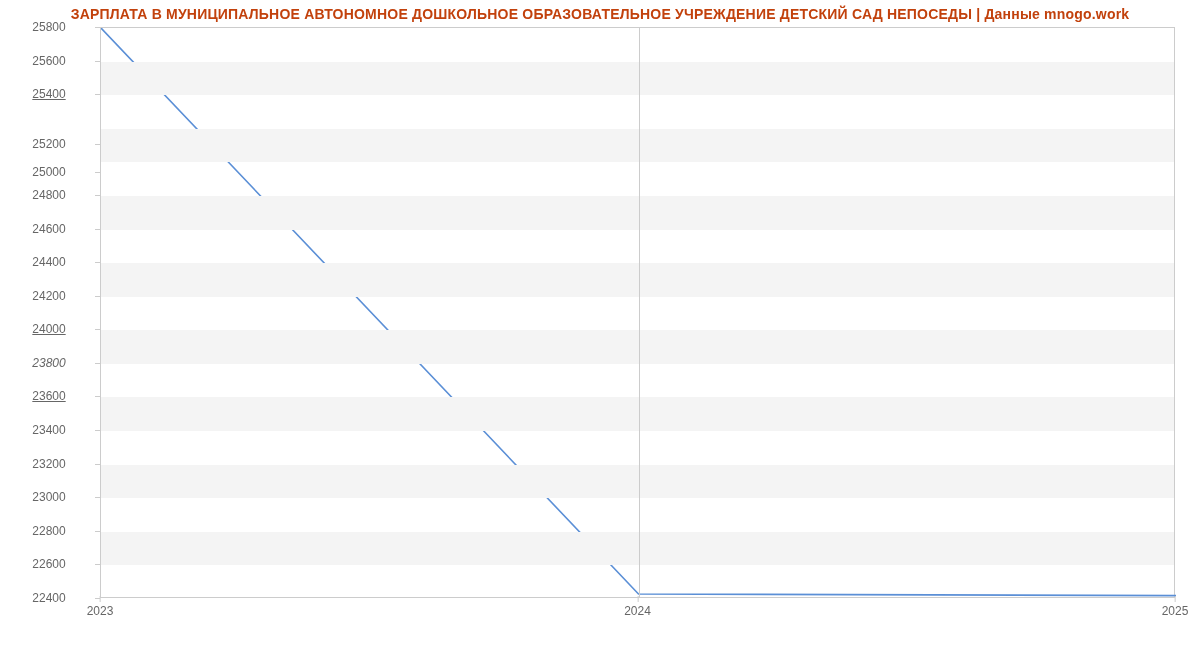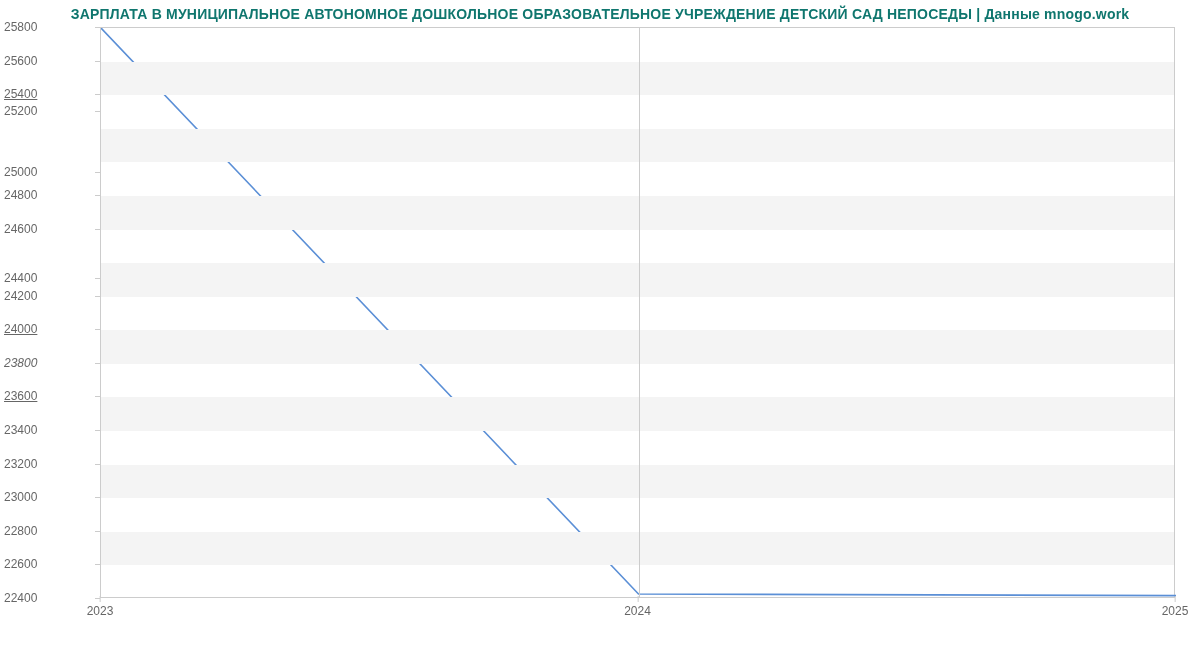--- a/index.html
+++ b/index.html
@@ -17,21 +17,21 @@
     height: 650px;
   }
   .title {
     position: absolute;
     top: 6px;
     left: 0;
     width: 1200px;
     text-align: center;
     font-size: 14px;
     font-weight: 600;
-    color: #0f766e;
+    color: #c2410c;
     letter-spacing: 0.2px;
   }
   .plot {
     position: absolute;
     
     left: 100px;
     top: 27px;
     width: 1075px;   
     height: 571px;   
     border: 1px solid #cccccc;
@@ -41,21 +41,21 @@
   .band {
     position: absolute;
     left: 0;
     width: 100%;
     background: #f4f4f4;
   }
   .ytick {
     position: absolute;
     right: 1106px; 
     width: 90px;
-    text-align: left;
+    text-align: center;
     font-size: 12px;
     color: #666666;
     transform: translateY(-50%);
     font-variant-numeric: tabular-nums;
   }
   .ytick .tick-mark {
     position: absolute;
     right: -6px;
     top: 50%;
     width: 5px;
@@ -122,23 +122,23 @@
 <div class="ytick" style="top: 598px;">22400<span class="tick-mark"></span></div>
 <div class="ytick" style="top: 564.412px;">22600<span class="tick-mark"></span></div>
 <div class="ytick" style="top: 530.824px;">22800<span class="tick-mark"></span></div>
 <div class="ytick" style="top: 497.235px;">23000<span class="tick-mark"></span></div>
 <div class="ytick" style="top: 463.647px;">23200<span class="tick-mark"></span></div>
 <div class="ytick" style="top: 430.059px;">23400<span class="tick-mark"></span></div>
 <div class="ytick" style="top: 396.471px; text-decoration: underline;">23600<span class="tick-mark"></span></div>
 <div class="ytick" style="top: 362.882px; font-style: italic;">23800<span class="tick-mark"></span></div>
 <div class="ytick" style="top: 329.294px; text-decoration: underline;">24000<span class="tick-mark"></span></div>
 <div class="ytick" style="top: 295.706px;">24200<span class="tick-mark"></span></div>
-<div class="ytick" style="top: 262.118px; margin-top: 16px;">24400<span class="tick-mark"></span></div>
+<div class="ytick" style="top: 262.118px;">24400<span class="tick-mark"></span></div>
 <div class="ytick" style="top: 228.529px;">24600<span class="tick-mark"></span></div>
 <div class="ytick" style="top: 194.941px;">24800<span class="tick-mark"></span></div>
 <div class="ytick" style="top: 172px;">25000<span class="tick-mark"></span></div>
-<div class="ytick" style="top: 111px;">25200<span class="tick-mark"></span></div>
+<div class="ytick" style="top: 144px;">25200<span class="tick-mark"></span></div>
 <div class="ytick" style="top: 94.1765px; text-decoration: underline;">25400<span class="tick-mark"></span></div>
 <div class="ytick" style="top: 60.5882px;">25600<span class="tick-mark"></span></div>
 <div class="ytick" style="top: 27px;">25800<span class="tick-mark"></span></div>
 <div class="xtick" style="left: 100px;">2023<span class="tick-mark"></span></div>
 <div class="xtick" style="left: 637.5px;">2024<span class="tick-mark"></span></div>
 <div class="xtick" style="left: 1175px;">2025<span class="tick-mark"></span></div>
 
 </body></html>

